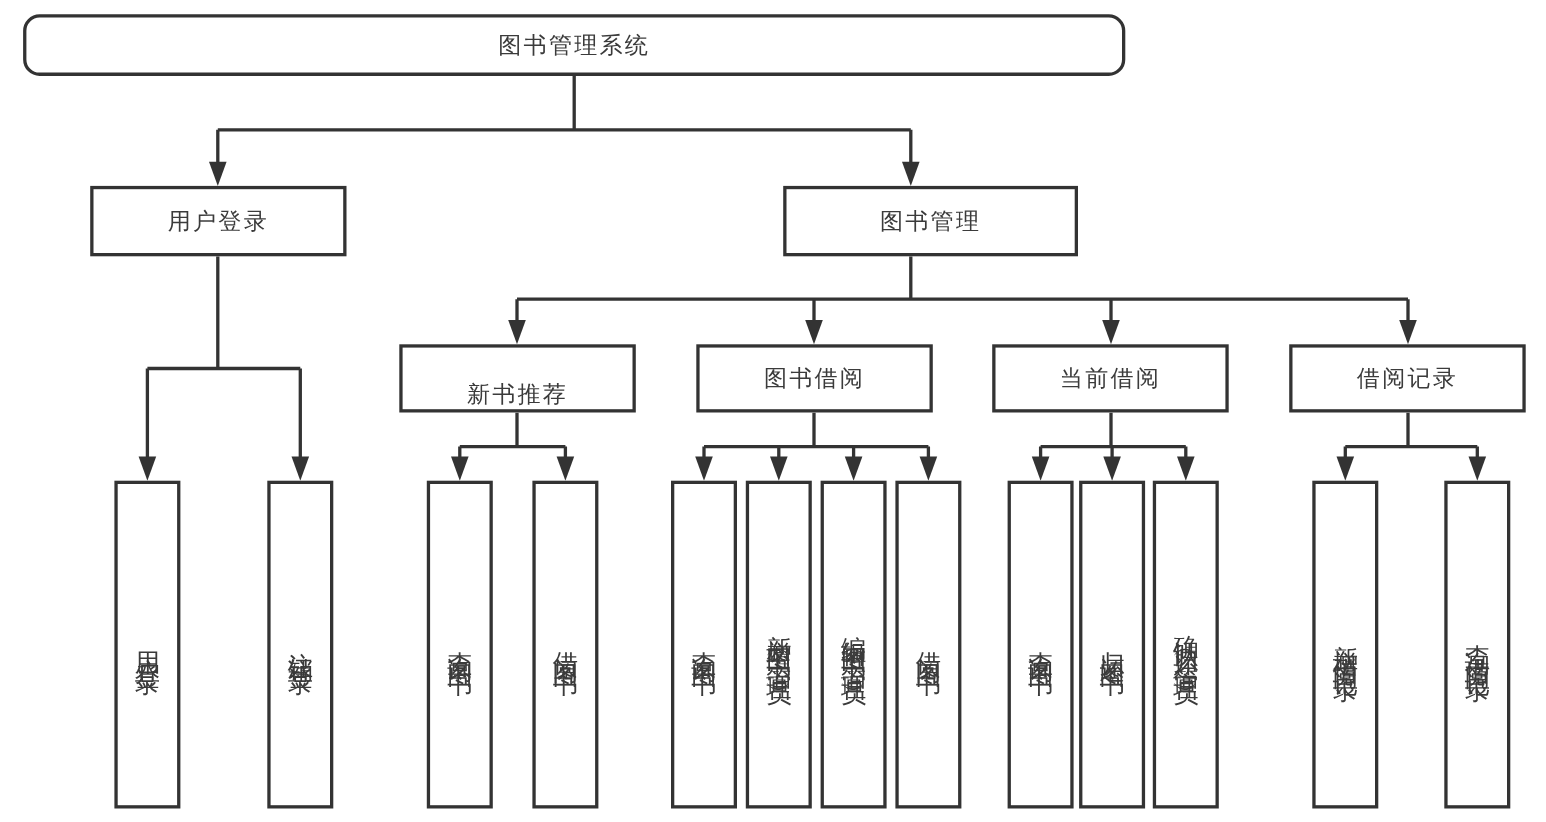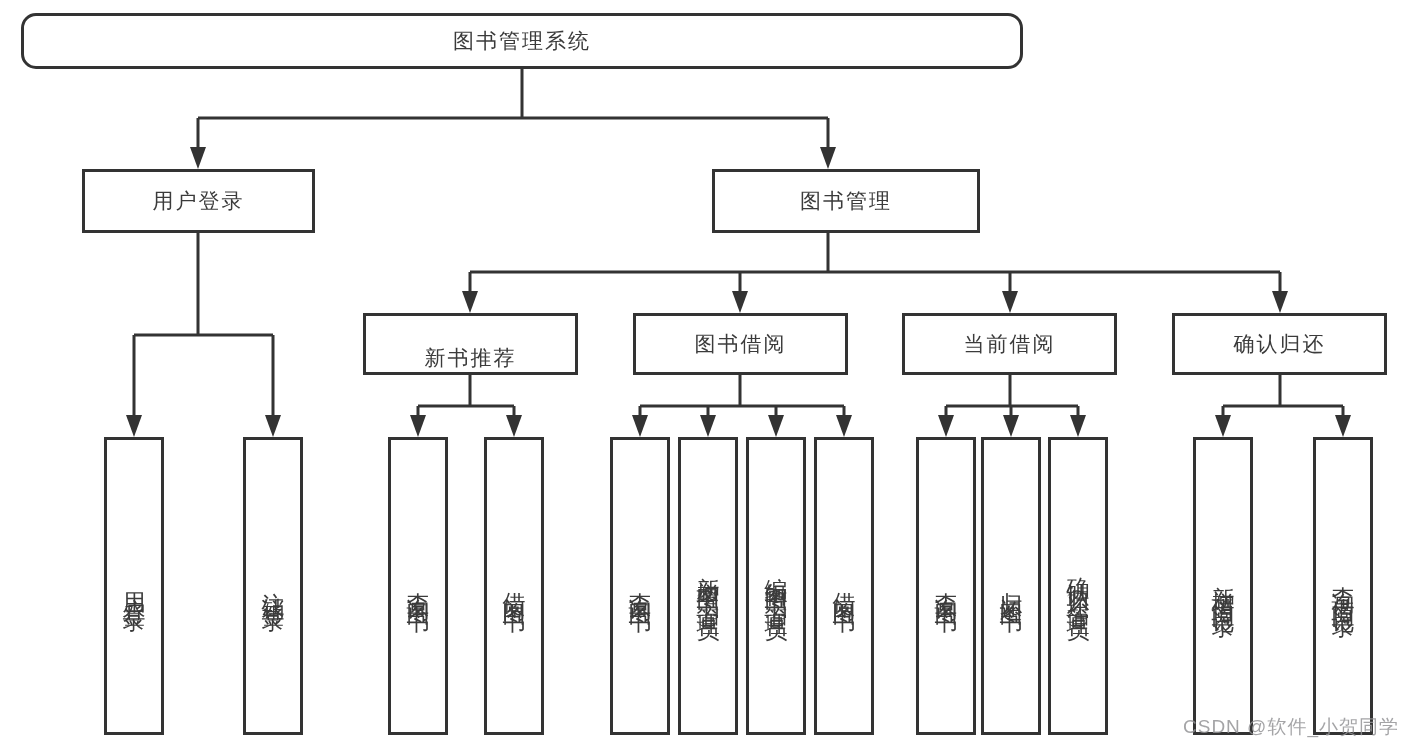--- a/index.html
+++ b/index.html
@@ -118,21 +118,21 @@
   <div class="box hbox" style="left:363px; top:313px; width:215px; height:62px;align-items:flex-end;">
     <span>新书推荐</span>
   </div>
   <div class="box hbox" style="left:633px; top:313px; width:215px; height:62px;text-align:right;">
     <span>图书借阅</span>
   </div>
   <div class="box hbox" style="left:902px; top:313px; width:215px; height:62px;">
     <span>当前借阅</span>
   </div>
   <div class="box hbox" style="left:1172px; top:313px; width:215px; height:62px;">
-    <span>确认归还</span>
+    <span>借阅记录</span>
   </div>
 
   <div class="box vbox" style="left:104px; top:437px; width:60px; height:298px;">
     <span>用户登录</span>
   </div>
   <div class="box vbox" style="left:243px; top:437px; width:60px; height:298px;">
     <span>注销登录</span>
   </div>
 
   <div class="box vbox" style="left:388px; top:437px; width:60px; height:298px;">
@@ -165,15 +165,14 @@
     <span>确认归还（管理员）</span>
   </div>
 
   <div class="box vbox" style="left:1193px; top:437px; width:60px; height:298px;">
     <span>新增借阅记录</span>
   </div>
   <div class="box vbox" style="left:1313px; top:437px; width:60px; height:298px;">
     <span>查询借阅记录</span>
   </div>
 
-  <div class="watermark">CSDN @软件_小贺同学</div>
 
 </div>
 
 </body></html>

